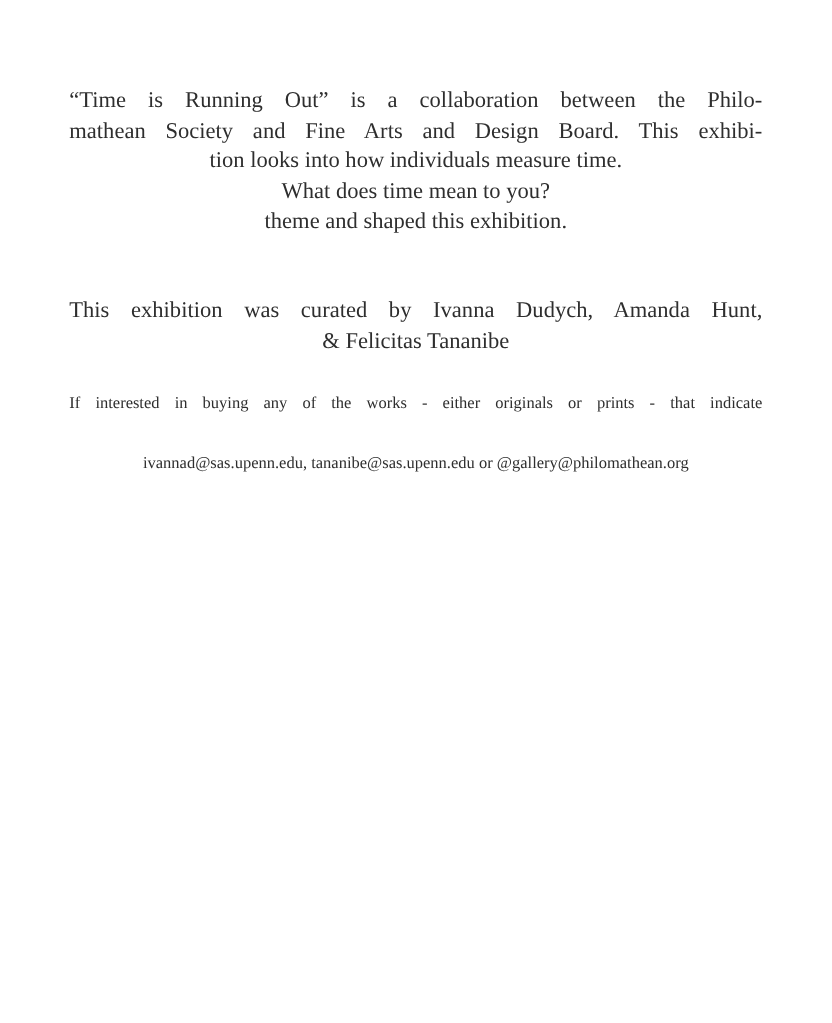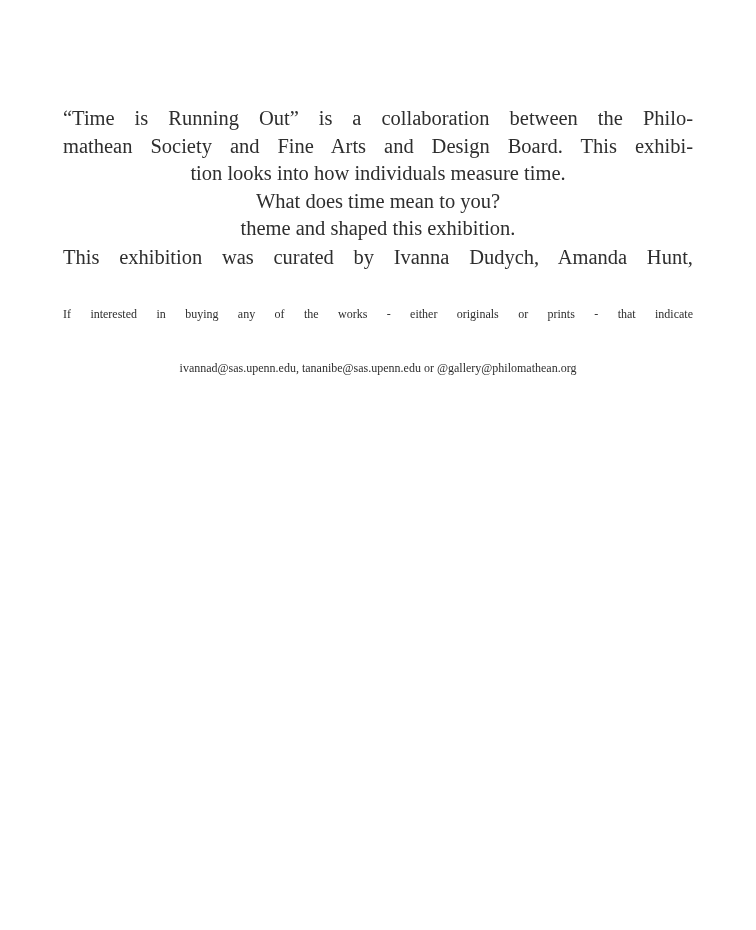--- a/index.html
+++ b/index.html
@@ -10,40 +10,41 @@
   body {
     width: 756px;
     height: 930px;
     font-family: "Liberation Serif", "DejaVu Serif", serif;
     color: #2e2e2e;
     overflow: hidden;
   }
   .content {
     width: 630px;
     margin: 0 auto;
-    padding-top: 105px;
+    padding-top: 78px;
   }
   .line {
     white-space: normal;
   }
   .intro-block .line {
     font-size: 20.5px;
     line-height: 27.5px;
   }
   .curators-block {
+    margin-top: 52px;
   }
   .curators-block .line {
     font-size: 20.5px;
     line-height: 28px;
   }
   .purchase-block {
     margin-top: 16px;
   }
   .purchase-block .line {
-    font-size: 12px;
+    font-size: 15px;
     line-height: 22px;
     margin-top: 32px;
   }
   .justify {
     text-align: justify;
     text-align-last: justify;
   }
   .center {
     text-align: left;
     text-align-last: center;
@@ -57,20 +58,21 @@
   <div class="intro-block">
     <div class="line justify">“Time is Running Out” is a collaboration between the Philo-</div>
     <div class="line justify">mathean Society and Fine Arts and Design Board. This exhibi-</div>
     <div class="line center">tion looks into how individuals measure time.</div>
     <div class="line center">What does time mean to you?</div>
     <div class="line center">theme and shaped this exhibition.</div>
   </div>
 
   <div class="curators-block">
     <div class="line justify">This exhibition was curated by Ivanna Dudych, Amanda Hunt,</div>
+    <div class="line center">&amp; Felicitas Tananibe</div>
   </div>
 
   <div class="purchase-block">
     <div class="line justify">If interested in buying any of the works - either originals or prints - that indicate</div>
     <div class="line center">ivannad@sas.upenn.edu, tananibe@sas.upenn.edu or @gallery@philomathean.org</div>
   </div>
 
 </div>
 
 </body></html>

